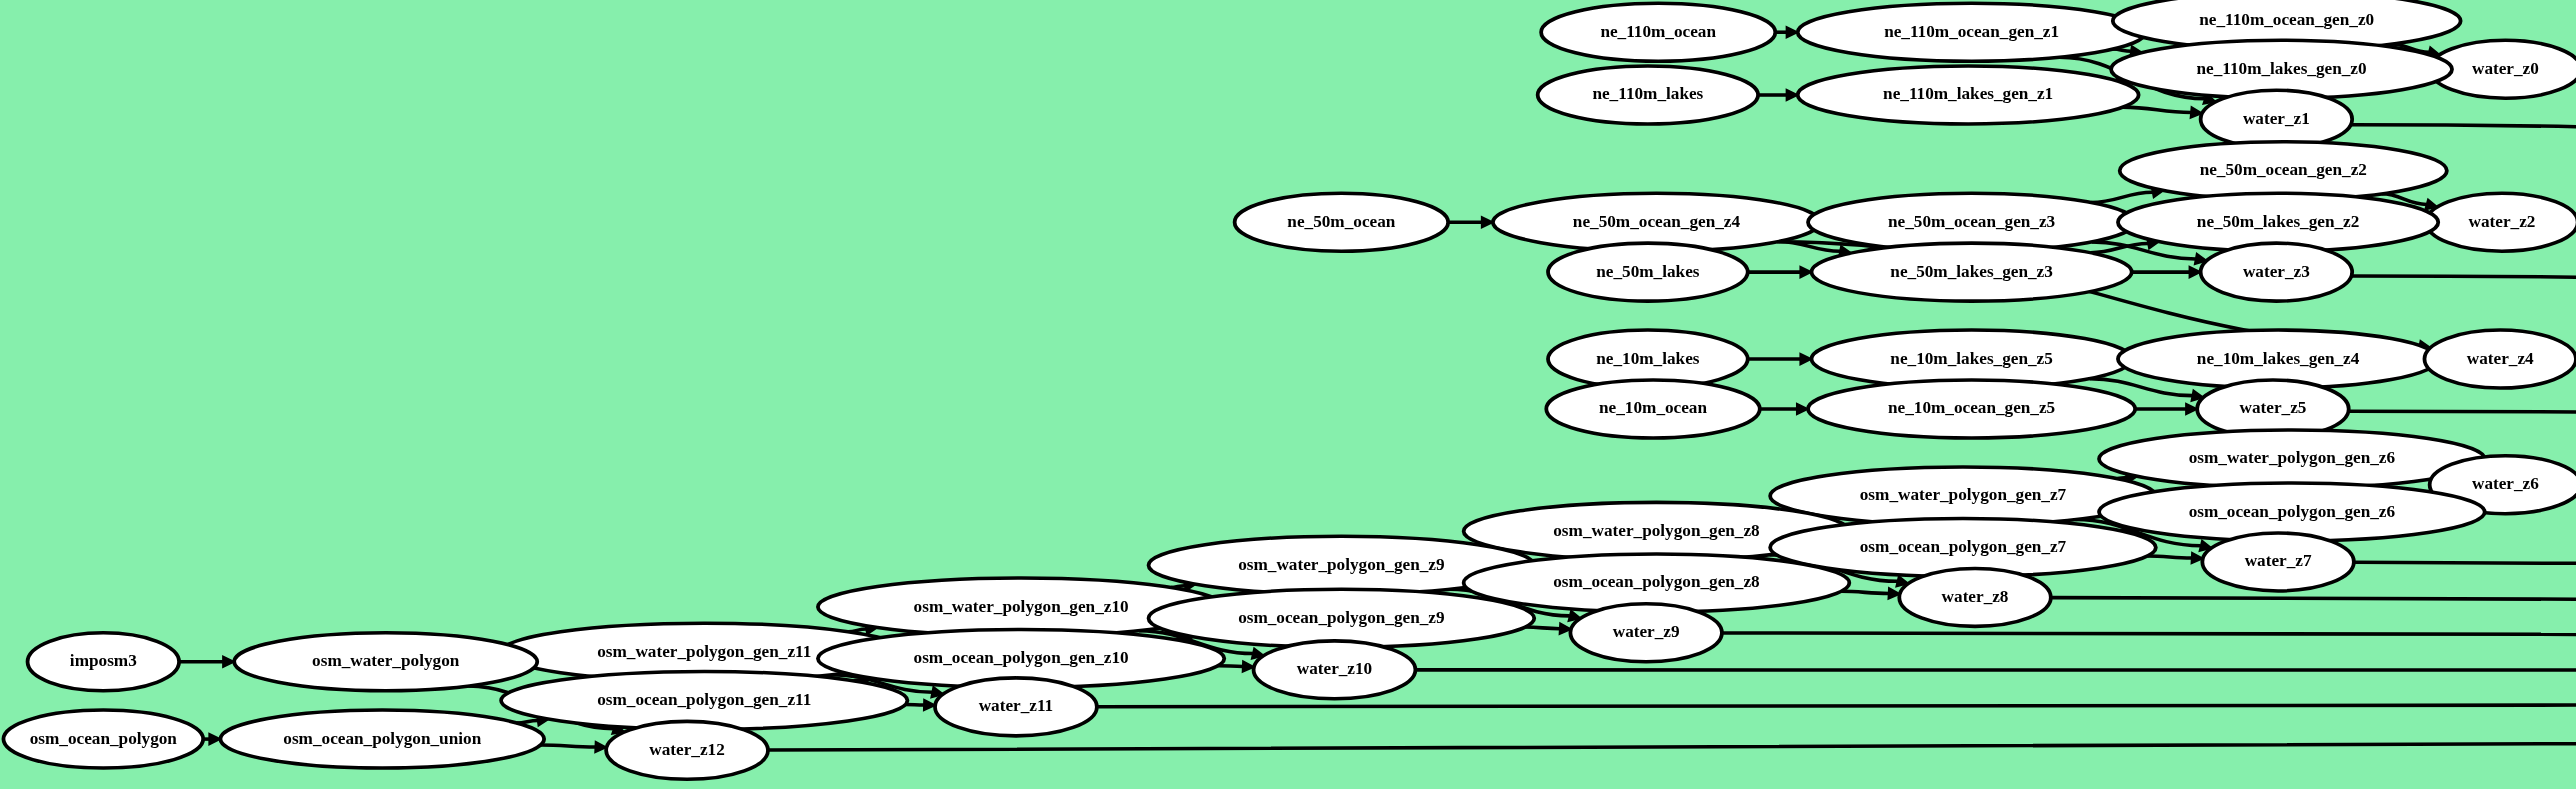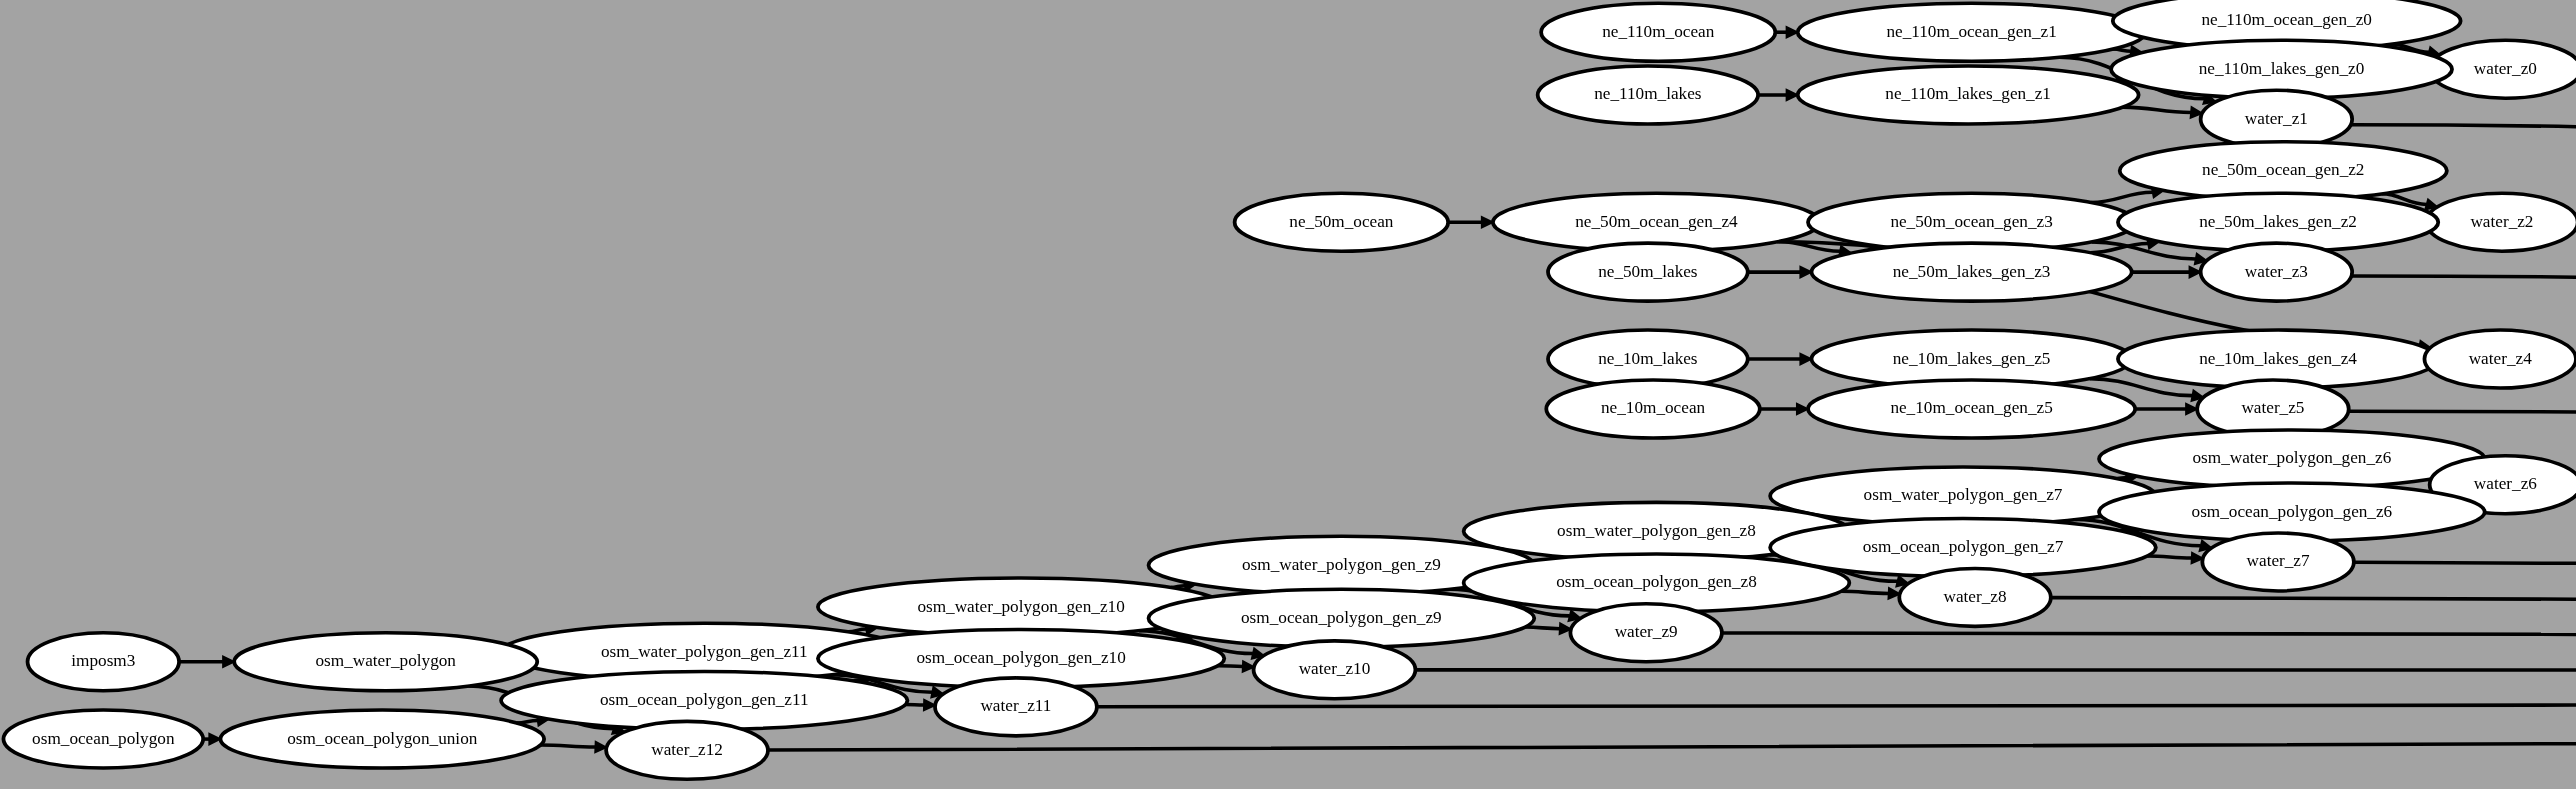--- a/index.html
+++ b/index.html
@@ -1,18 +1,18 @@
 <!DOCTYPE html>
 <html style="font-size:11.5px"><head>
 <meta charset="utf-8">
 <title>water layer graph</title>
 <style>
   html,body{margin:0;padding:0;background:#ffffff;}
   body{font-family:"Liberation Serif", serif;}
-  #canvas-wrap{position:relative;width:2576px;height:789px;background:#a3a3a3;overflow:hidden;}
+  #canvas-wrap{position:relative;width:2576px;height:789px;background:#86efac;overflow:hidden;font-weight:bold;}
   svg#graph{position:absolute;left:0;top:0;width:2576px;height:789px;display:block;}
   .node-ellipse{fill:#ffffff;stroke:#000000;stroke-width:2.2;}
   .node-label{font-family:"Liberation Serif", serif;text-anchor:middle;dominant-baseline:middle;fill:#000;}
   .edge{fill:none;stroke:#000000;stroke-width:2.2;}
   .arrow{fill:#000000;stroke:#000000;stroke-width:1;}
   .rec-box{fill:#ffc0cb;stroke:#60303a;stroke-width:2.2;}
   .rec-sep{stroke:#60303a;stroke-width:2.2;fill:none;}
   .rec-label{font-family:"Liberation Serif", serif;text-anchor:middle;dominant-baseline:middle;fill:#000;}
 </style>
 </head>

